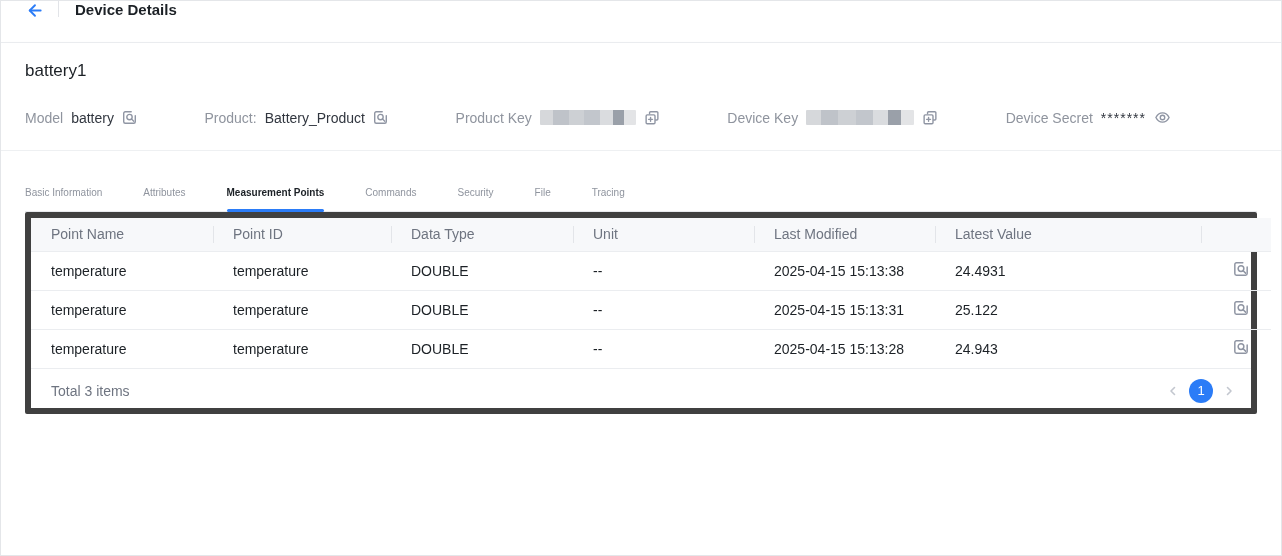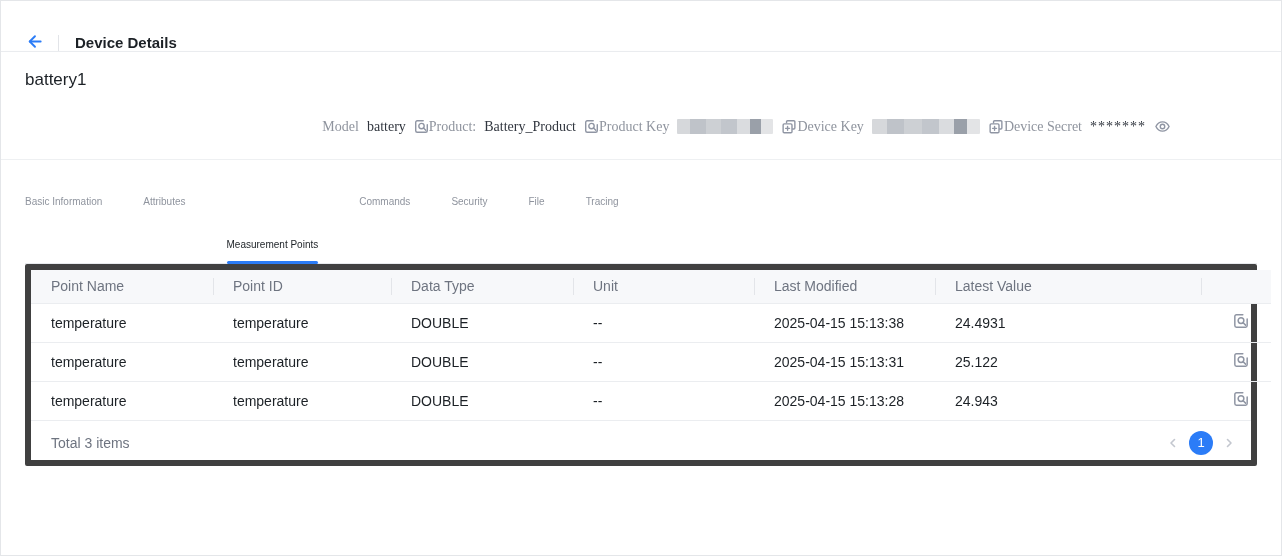--- a/index.html
+++ b/index.html
@@ -4,51 +4,51 @@
 <style>
   * { margin:0; padding:0; box-sizing:border-box; }
   html,body { width:1282px; height:556px; }
   body {
     font-family:"Liberation Sans", sans-serif;
     font-size:14px; color:#31363f; background:#fff;
     border:1px solid #e4e6e9; overflow:hidden; position:relative;
   }
   
   .topbar {
-    height:51px; display:flex; align-items:flex-end;
+    height:42px; display:flex; align-items:flex-start;
     padding:0 24px; border-bottom:1px solid #ebedf0; background:#fff;
   }
   .back-btn { display:flex; align-items:center; cursor:pointer; color:#2b7cf7; }
   .topbar-divider { width:1px; height:16px; background:#e2e4e8; margin:0 16px 0 14px; }
   .topbar-title { font-size:15px; font-weight:700; color:#1c2126; }
   
   .device-header {
     background:#fff; padding:18px 24px 24px 24px;
     border-bottom:1px solid #eef0f2;
     box-shadow:0 3px 6px rgba(90,100,120,0.06);
   }
   .device-name { font-size:17px; font-weight:500; color:#1c2126; margin-bottom:28px; }
-  .device-fields { display:flex; align-items:center; padding-right:86px; justify-content:flex-end;font-family:Liberation Serif, serif; }
+  .device-fields { display:flex; align-items:center; padding-right:86px; justify-content:space-between; }
   .field { display:flex; align-items:center; gap:8px; white-space:nowrap; }
   .field-label { color:#8f949e; }
   .field-value { color:#31363f; }
   .redacted {
     width:96px; height:15px; border-radius:1px; filter:blur(0.7px);
     background:linear-gradient(90deg,#d6d8db 0 14%, #bfc3c9 14% 30%, #cdd0d4 30% 46%, #c2c6cc 46% 62%, #dadcdf 62% 76%, #9aa0a9 76% 88%, #e3e4e6 88% 100%);
   }
   .icon { display:inline-flex; align-items:center; color:#8f95a3; }
   .icon.clickable { cursor:pointer; }
   
   .content { padding:30px 24px 0 24px; background:#fff; }
   .tabs { display:flex; gap:41px; border-bottom:1px solid #e8eaee; }
   .tab {
     padding:6px 0 13px 0; color:#8f949e; cursor:pointer;
     position:relative; font-size:10px;
   }
-  .tab.active { color:#1c2126; font-weight:400;margin-top:43px; }
+  .tab.active { color:#1c2126; font-weight:700; }
   .tab.active::after {
     content:""; position:absolute; left:0; right:0; bottom:-1px;
     height:3px; background:#2b7cf7; border-radius:2px;
   }
   
   .filter-row { display:flex; align-items:center; margin:20px 0 14px 0; }
   .filter-input {
     width:253px; height:34px; border:1px solid #dcdfe5; border-radius:3px;
     padding:0 12px; font-size:14px; color:#31363f; outline:none; background:#fff;
     font-family:"Liberation Sans", sans-serif;

